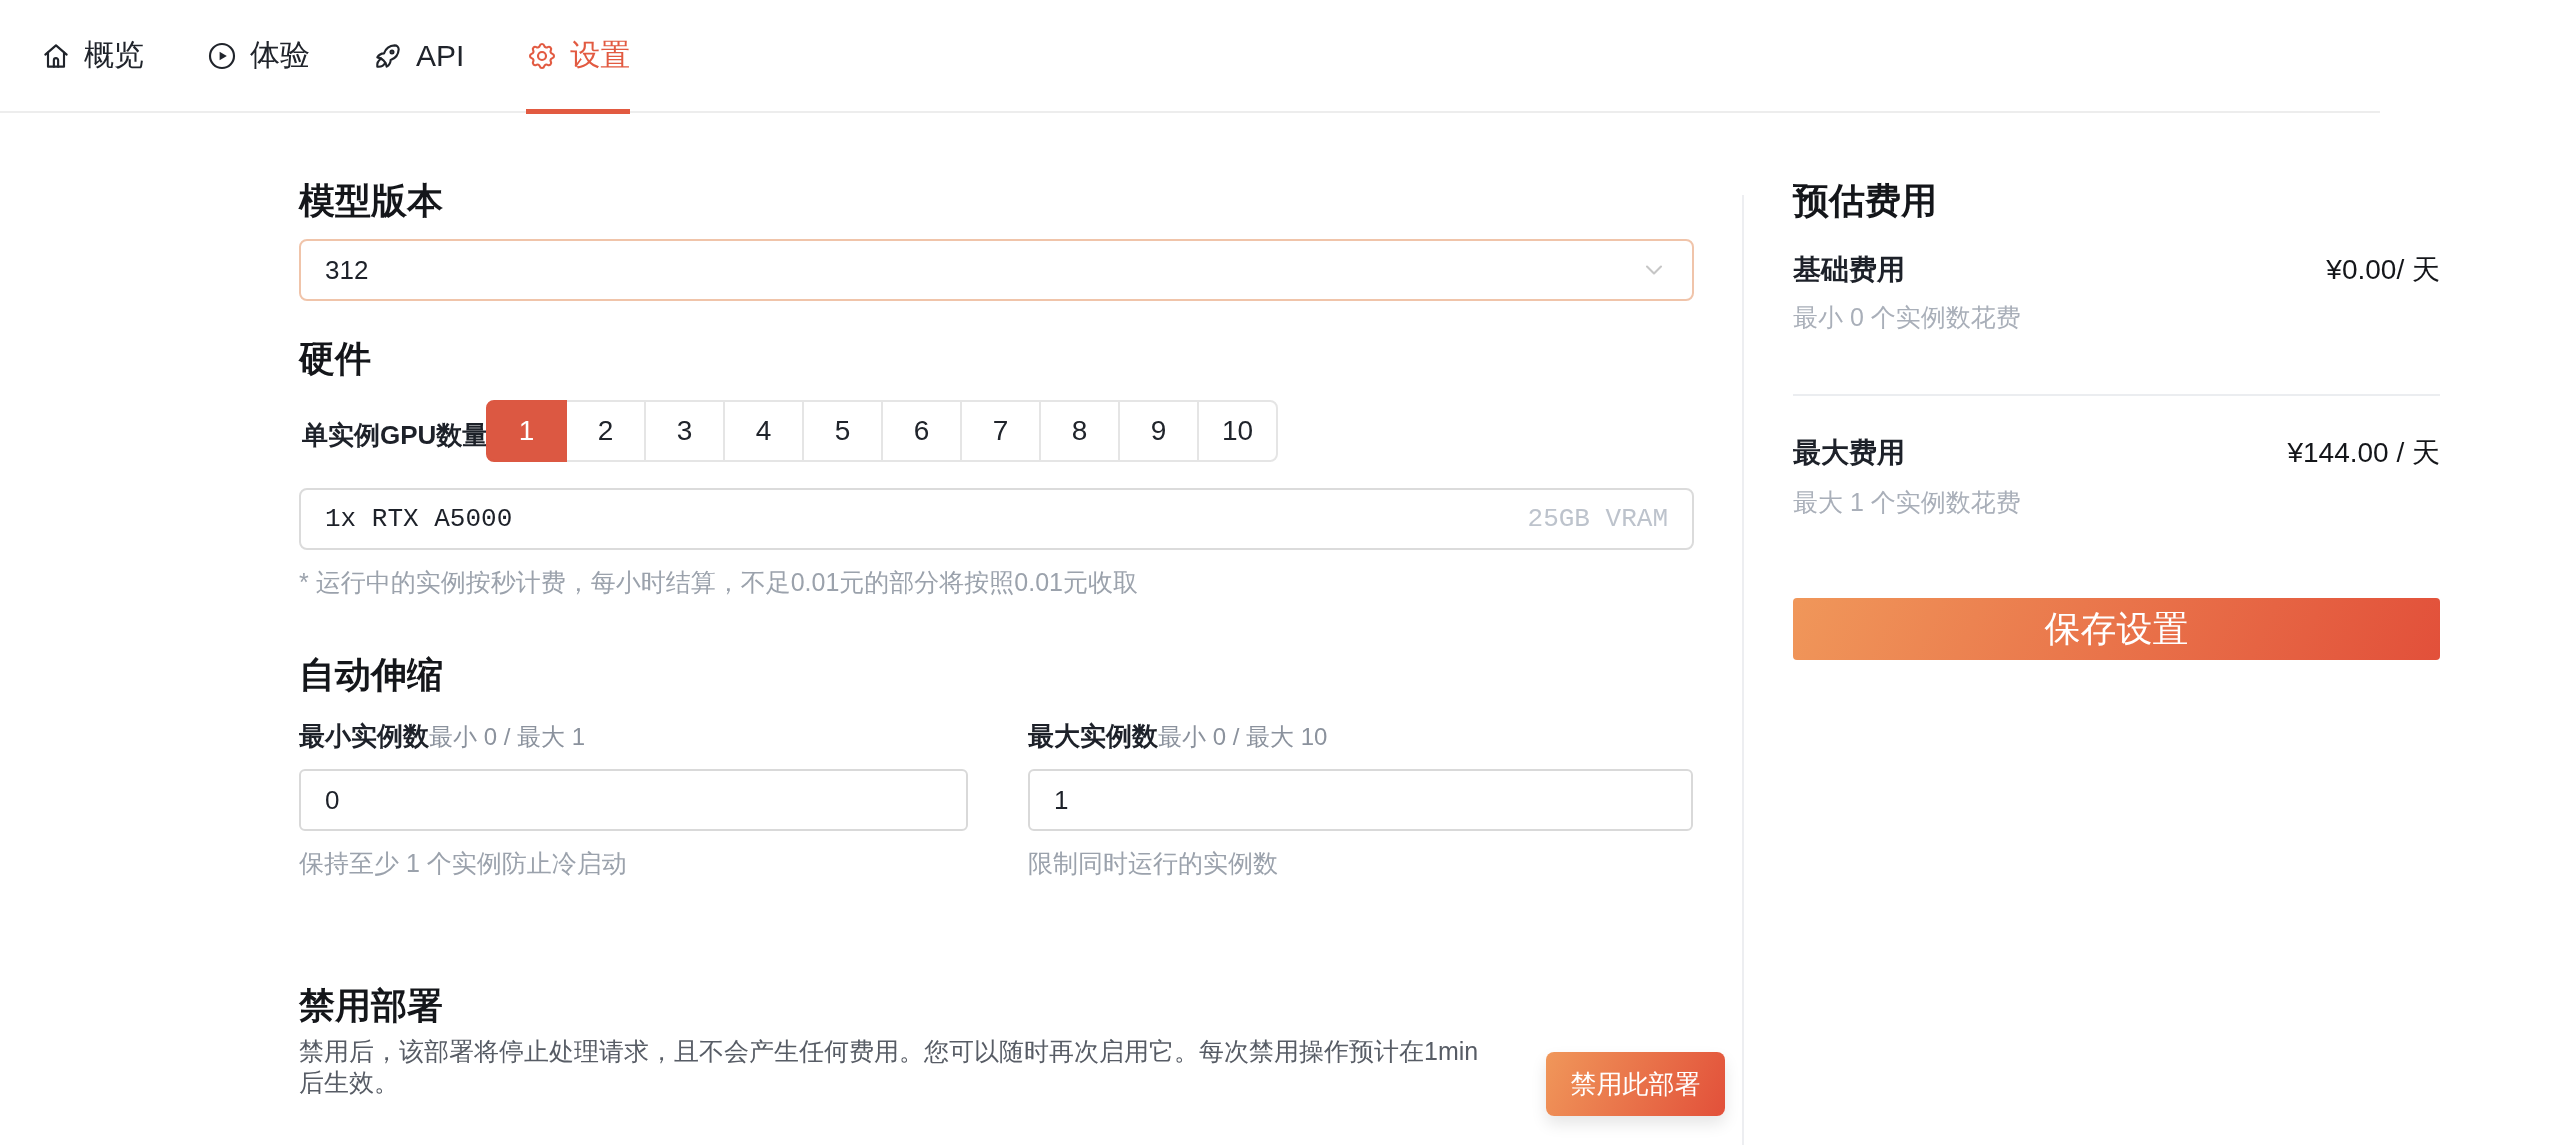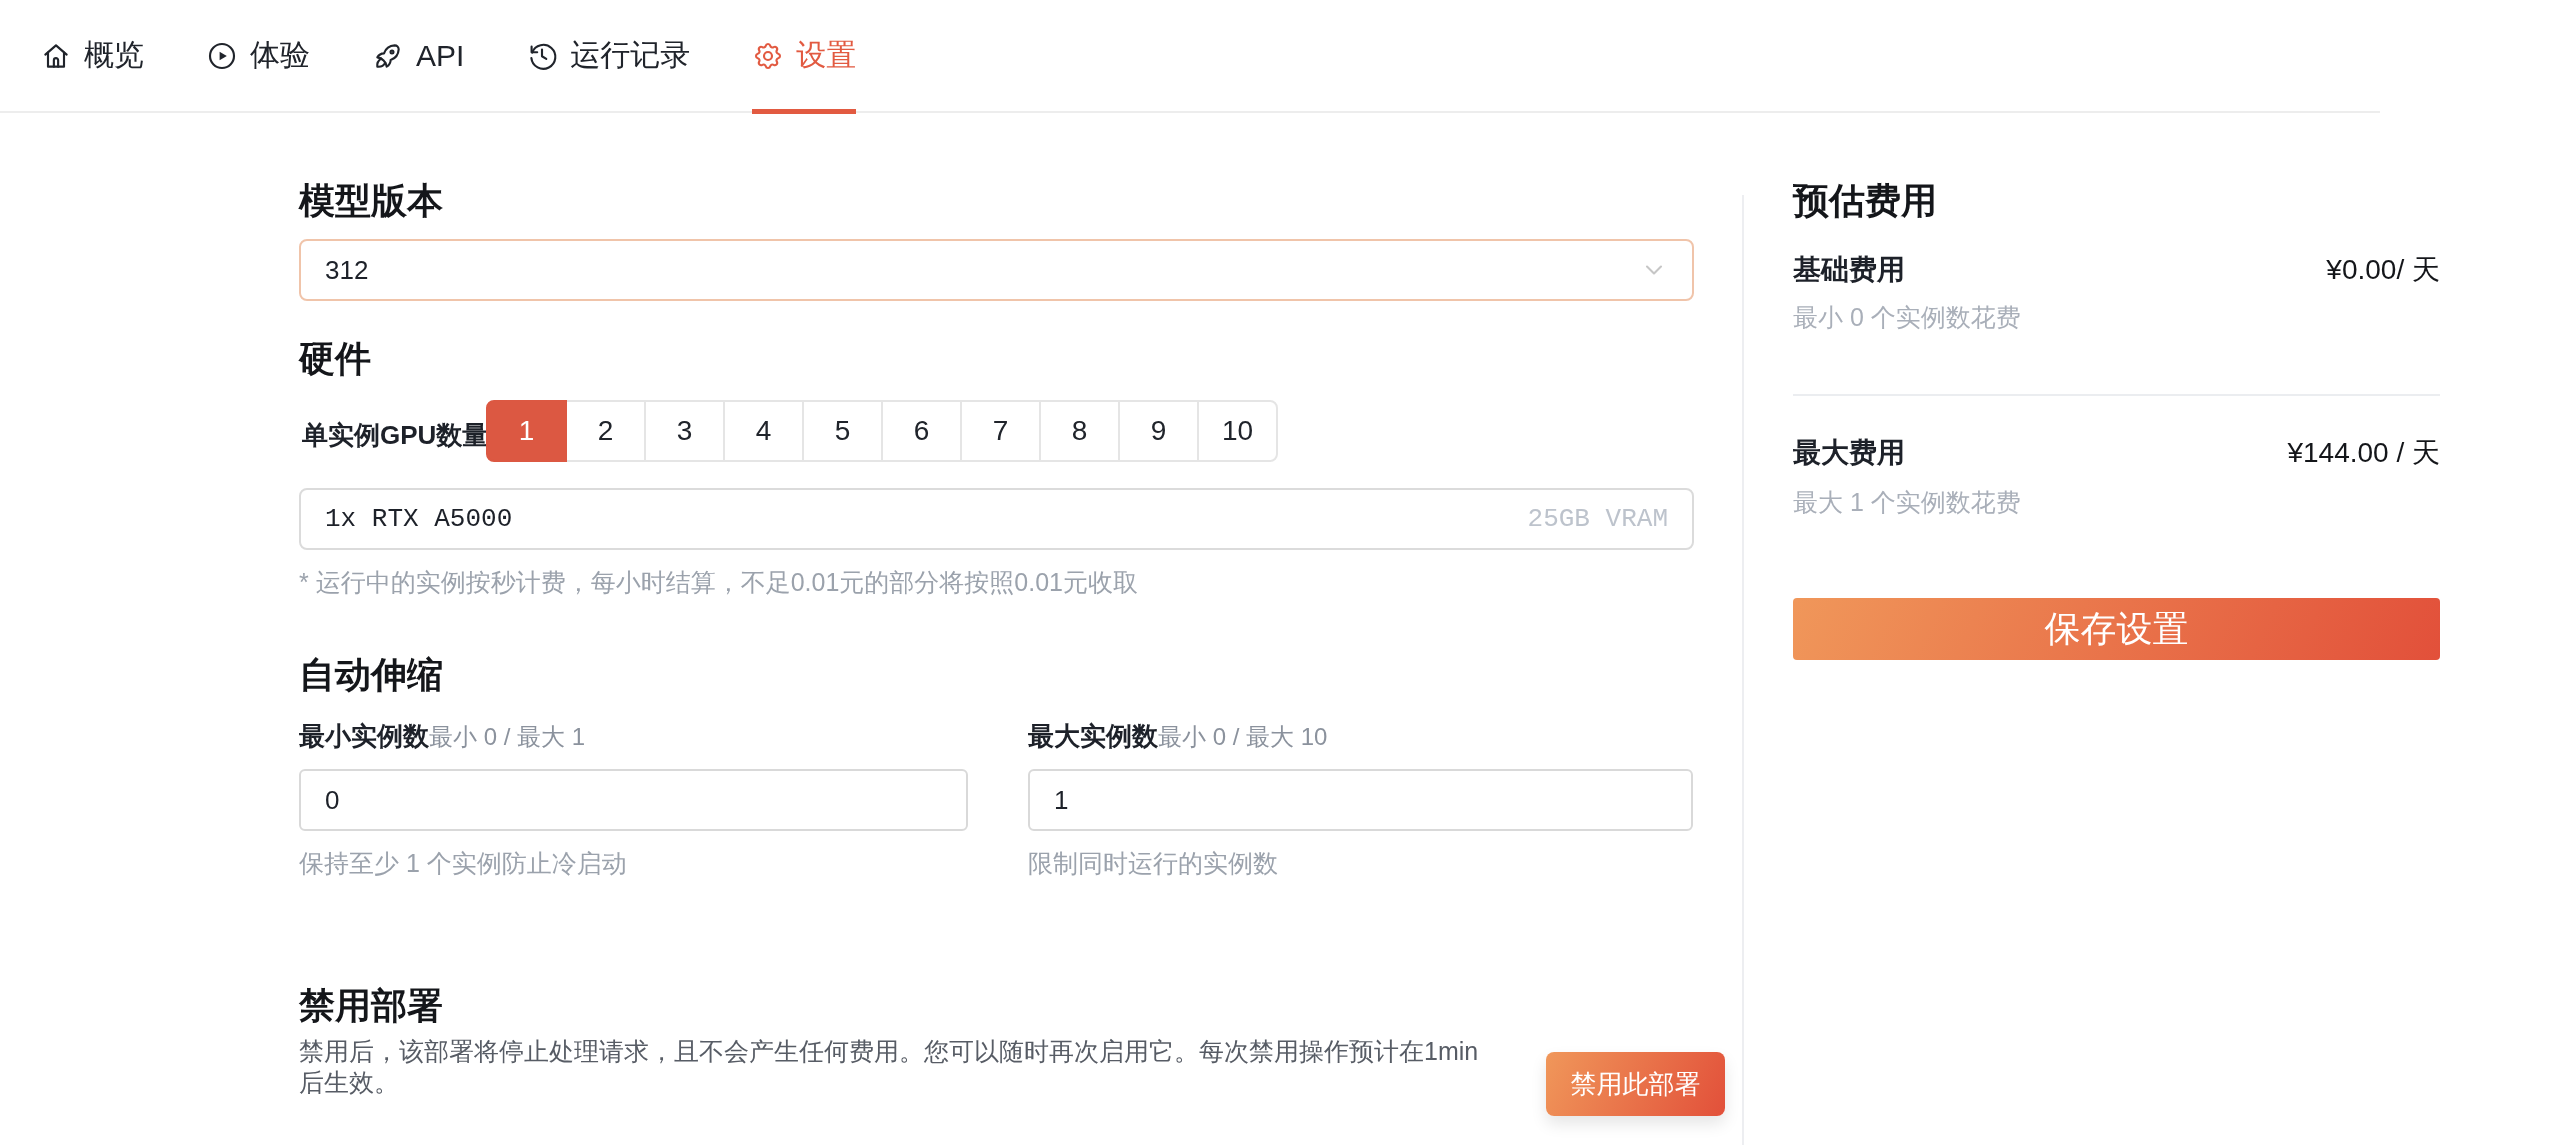--- a/index.html
+++ b/index.html
@@ -102,28 +102,20 @@
     <span>体验</span>
   </div>
   <div class="nav-item">
     <svg viewBox="0 0 24 24">
       <path d="M4 13a8 8 0 0 1 7 7 6 6 0 0 0 3-5 9 9 0 0 0 6-8 3 3 0 0 0-3-3 9 9 0 0 0-8 6 6 6 0 0 0-5 3"></path>
       <path d="M7 14a6 6 0 0 0-3 6 6 6 0 0 0 6-3"></path>
       <circle cx="15" cy="9" r="1.1"></circle>
     </svg>
     <span>API</span>
   </div>
-  <div class="nav-item">
-    <svg viewBox="0 0 24 24">
-      <path d="M4.2 5 v4.2 h4.2"></path>
-        <path d="M4.6 9.4 a9 9 0 1 1-.55 4.2"></path>
-        <path d="M12 7.2 v5 l3.2 2"></path>
-    </svg>
-    <span>运行记录</span>
-  </div>
   <div class="nav-item active">
     <svg viewBox="0 0 24 24">
       <path d="M10.325 4.317c.426-1.756 2.924-1.756 3.35 0a1.724 1.724 0 0 0 2.573 1.066c1.543-.94 3.31.826 2.37 2.37a1.724 1.724 0 0 0 1.065 2.572c1.756.426 1.756 2.924 0 3.35a1.724 1.724 0 0 0-1.066 2.573c.94 1.543-.826 3.31-2.37 2.37a1.724 1.724 0 0 0-2.572 1.065c-.426 1.756-2.924 1.756-3.35 0a1.724 1.724 0 0 0-2.573-1.066c-1.543.94-3.31-.826-2.37-2.37a1.724 1.724 0 0 0-1.065-2.572c-1.756-.426-1.756-2.924 0-3.35a1.724 1.724 0 0 0 1.066-2.573c-.94-1.543.826-3.31 2.37-2.37 1 .608 2.296.07 2.572-1.065z"></path>
       <circle cx="12" cy="12" r="3"></circle>
     </svg>
     <span>设置</span>
     <div class="tab-underline"></div>
   </div>
 </div>
 

